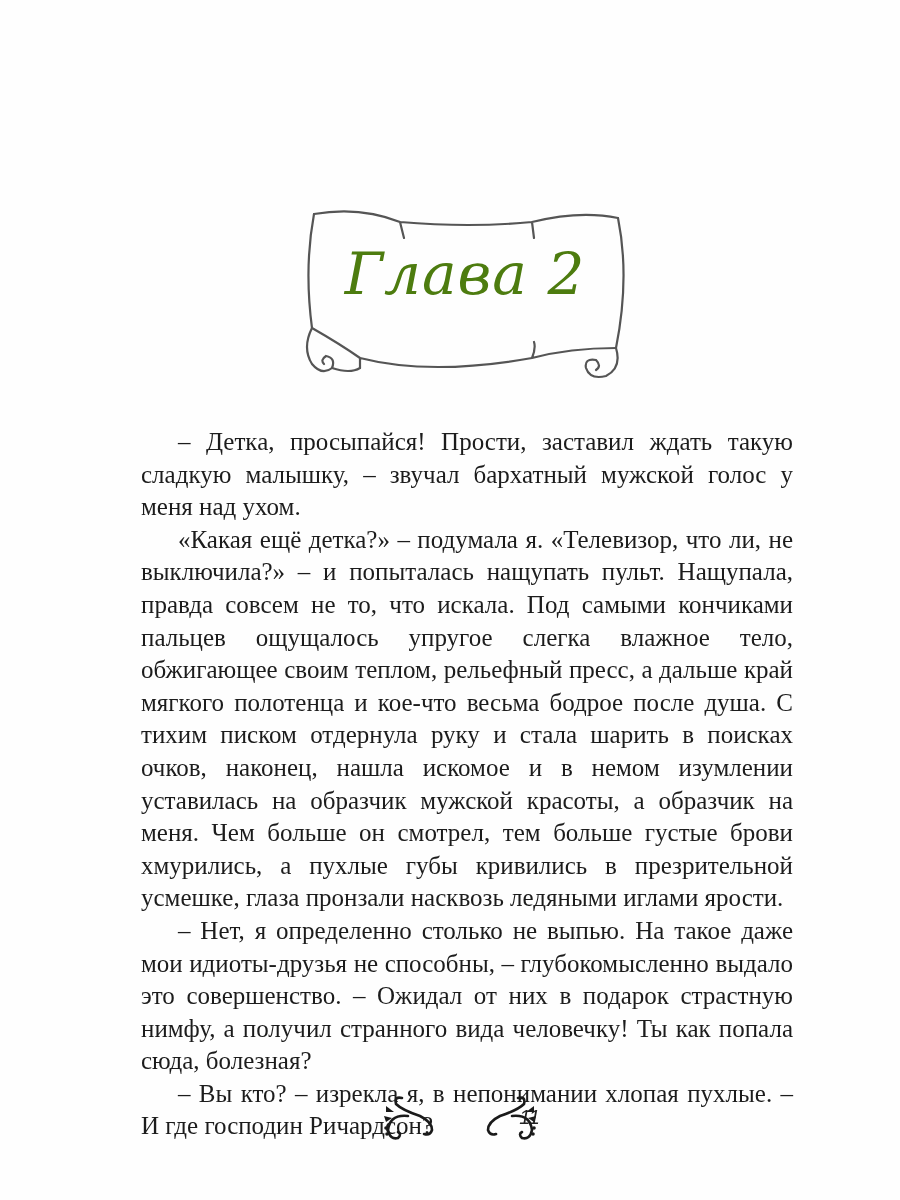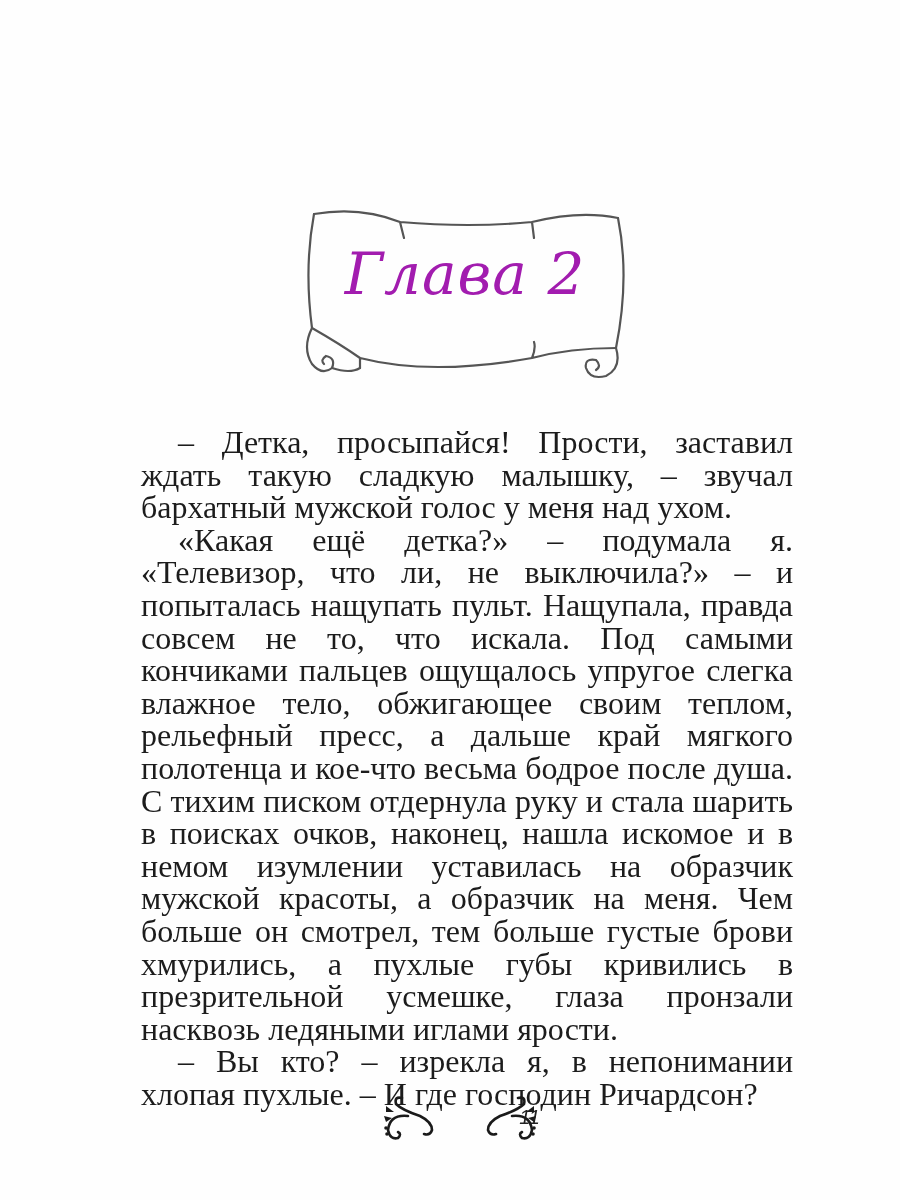--- a/index.html
+++ b/index.html
@@ -2,26 +2,26 @@
 <html><head>
 <meta charset="utf-8">
 <style>
   html, body { margin: 0; padding: 0; background: #ffffff; }
   body { width: 900px; height: 1200px; position: relative; overflow: hidden; }
   .page { position: absolute; left: 0; top: 0; width: 900px; height: 1200px; background: #fefefe; }
   .scroll { position: absolute; left: 300px; top: 208px; width: 330px; height: 180px; }
   .scroll svg { position: absolute; left: 0; top: 0; }
   .chapter-title {
     position: absolute; left: 300px; top: 240px; width: 330px; text-align: center;
-    font-family: "DejaVu Serif", serif; font-style: italic; font-size: 58px; color: #a21caf;
+    font-family: "DejaVu Serif", serif; font-style: italic; font-size: 58px; color: #4d7c0f;
     letter-spacing: 1px;
   }
   .body-text {
     position: absolute; left: 141px; top: 426px; width: 652px;
-    font-family: "Liberation Serif", serif; font-size: 32px; line-height: 32.6px; color: #1c1c1c;
+    font-family: "Liberation Serif", serif; font-size: 25px; line-height: 32.6px; color: #1c1c1c;
     text-align: justify;
   }
   .body-text p { margin: 0; text-indent: 37px; }
   .footer { position: absolute; left: 380px; top: 1090px; width: 160px; height: 60px; }
   .page-number {
     position: absolute; left: 0; top: 16px; width: 160px; text-align: right;
     font-family: Liberation Sans, sans-serif; font-style: italic; font-size: 20px; color: #222;
   }
   .orn-left { position: absolute; left: 0; top: 0; }
   .orn-right { position: absolute; right: 0; top: 0; transform: scaleX(-1); }
@@ -45,20 +45,21 @@
         <path d="M32 160 Q50 166 60 160"></path>
       </g>
     </svg>
   </div>
 
   <div class="chapter-title">Глава 2</div>
 
   <div class="body-text">
     <p>– Детка, просыпайся! Прости, заставил ждать такую сладкую малышку, – звучал бархатный мужской голос у меня над ухом.</p>
     <p>«Какая ещё детка?» – подумала я. «Телевизор, что ли, не выключила?» – и попыталась нащупать пульт. Нащупала, правда совсем не то, что искала. Под самыми кончиками пальцев ощущалось упругое слегка влажное тело, обжигающее своим теплом, рельефный пресс, а дальше край мягкого полотенца и кое-что весьма бодрое после душа. С тихим писком отдернула руку и стала шарить в поисках очков, наконец, нашла искомое и в немом изумлении уставилась на образчик мужской красоты, а образчик на меня. Чем больше он смотрел, тем больше густые брови хмурились, а пухлые губы кривились в презрительной усмешке, глаза пронзали насквозь ледяными иглами ярости.</p>
+    <p>– Нет, я определенно столько не выпью. На такое даже мои идиоты-друзья не способны, – глубокомысленно выдало это совершенство. – Ожидал от них в подарок страстную нимфу, а получил странного вида человечку! Ты как попала сюда, болезная?</p>
     <p>– Вы кто? – изрекла я, в непонимании хлопая пухлые. – И где господин Ричардсон?</p>
   </div>
 
   <div class="footer">
     <svg class="orn-left" width="56" height="56" viewBox="0 0 56 56">
       <g fill="none" stroke="#1a1a1a" stroke-width="2.6" stroke-linecap="round">
         <path d="M22 8 Q14 6 16 14 Q22 20 40 26 Q52 32 52 40 Q50 46 44 44"></path>
         <path d="M28 26 Q10 24 8 40 Q10 50 18 48 Q22 44 18 42"></path>
       </g>
       <g fill="#1a1a1a">

